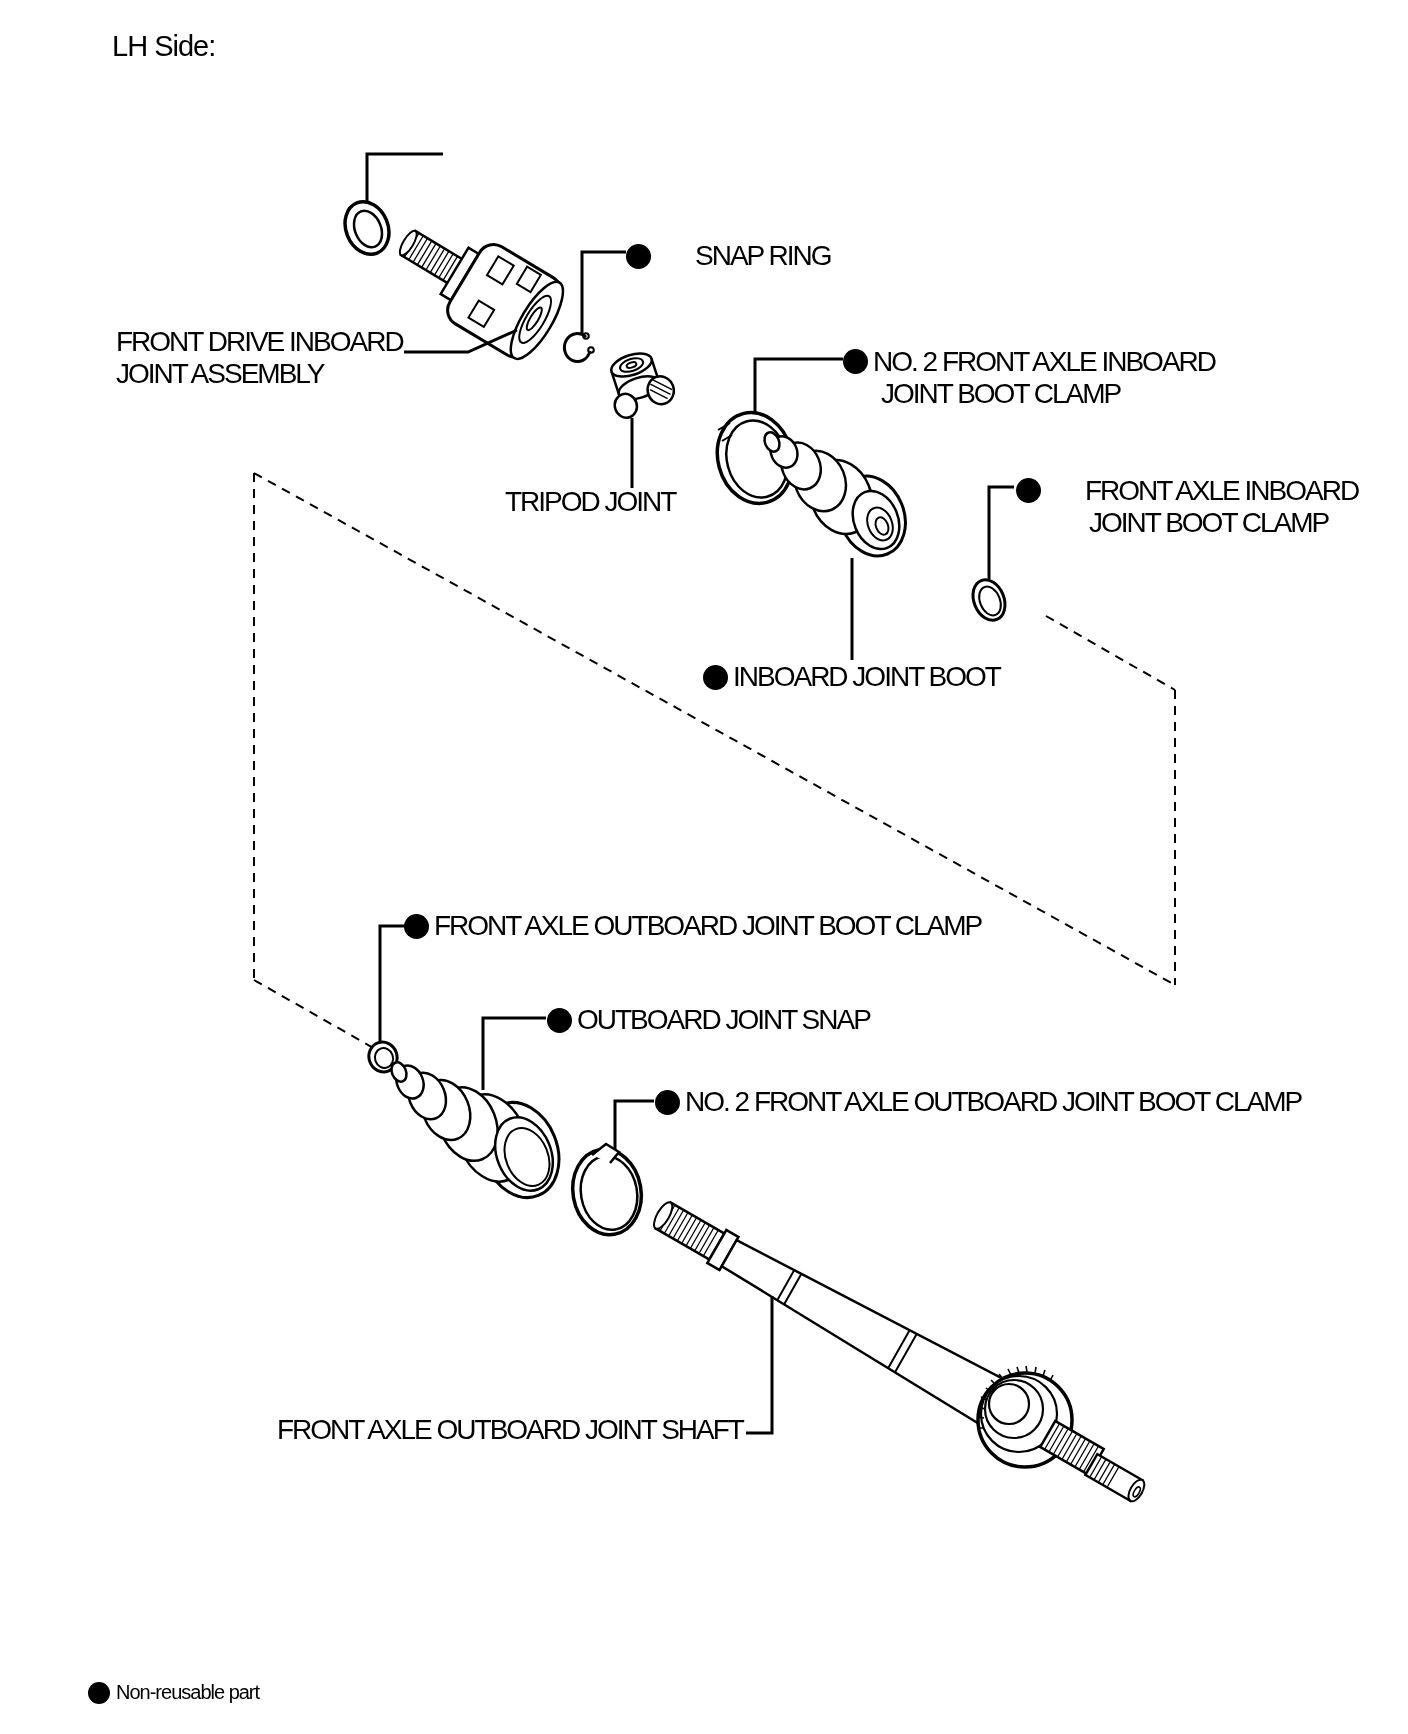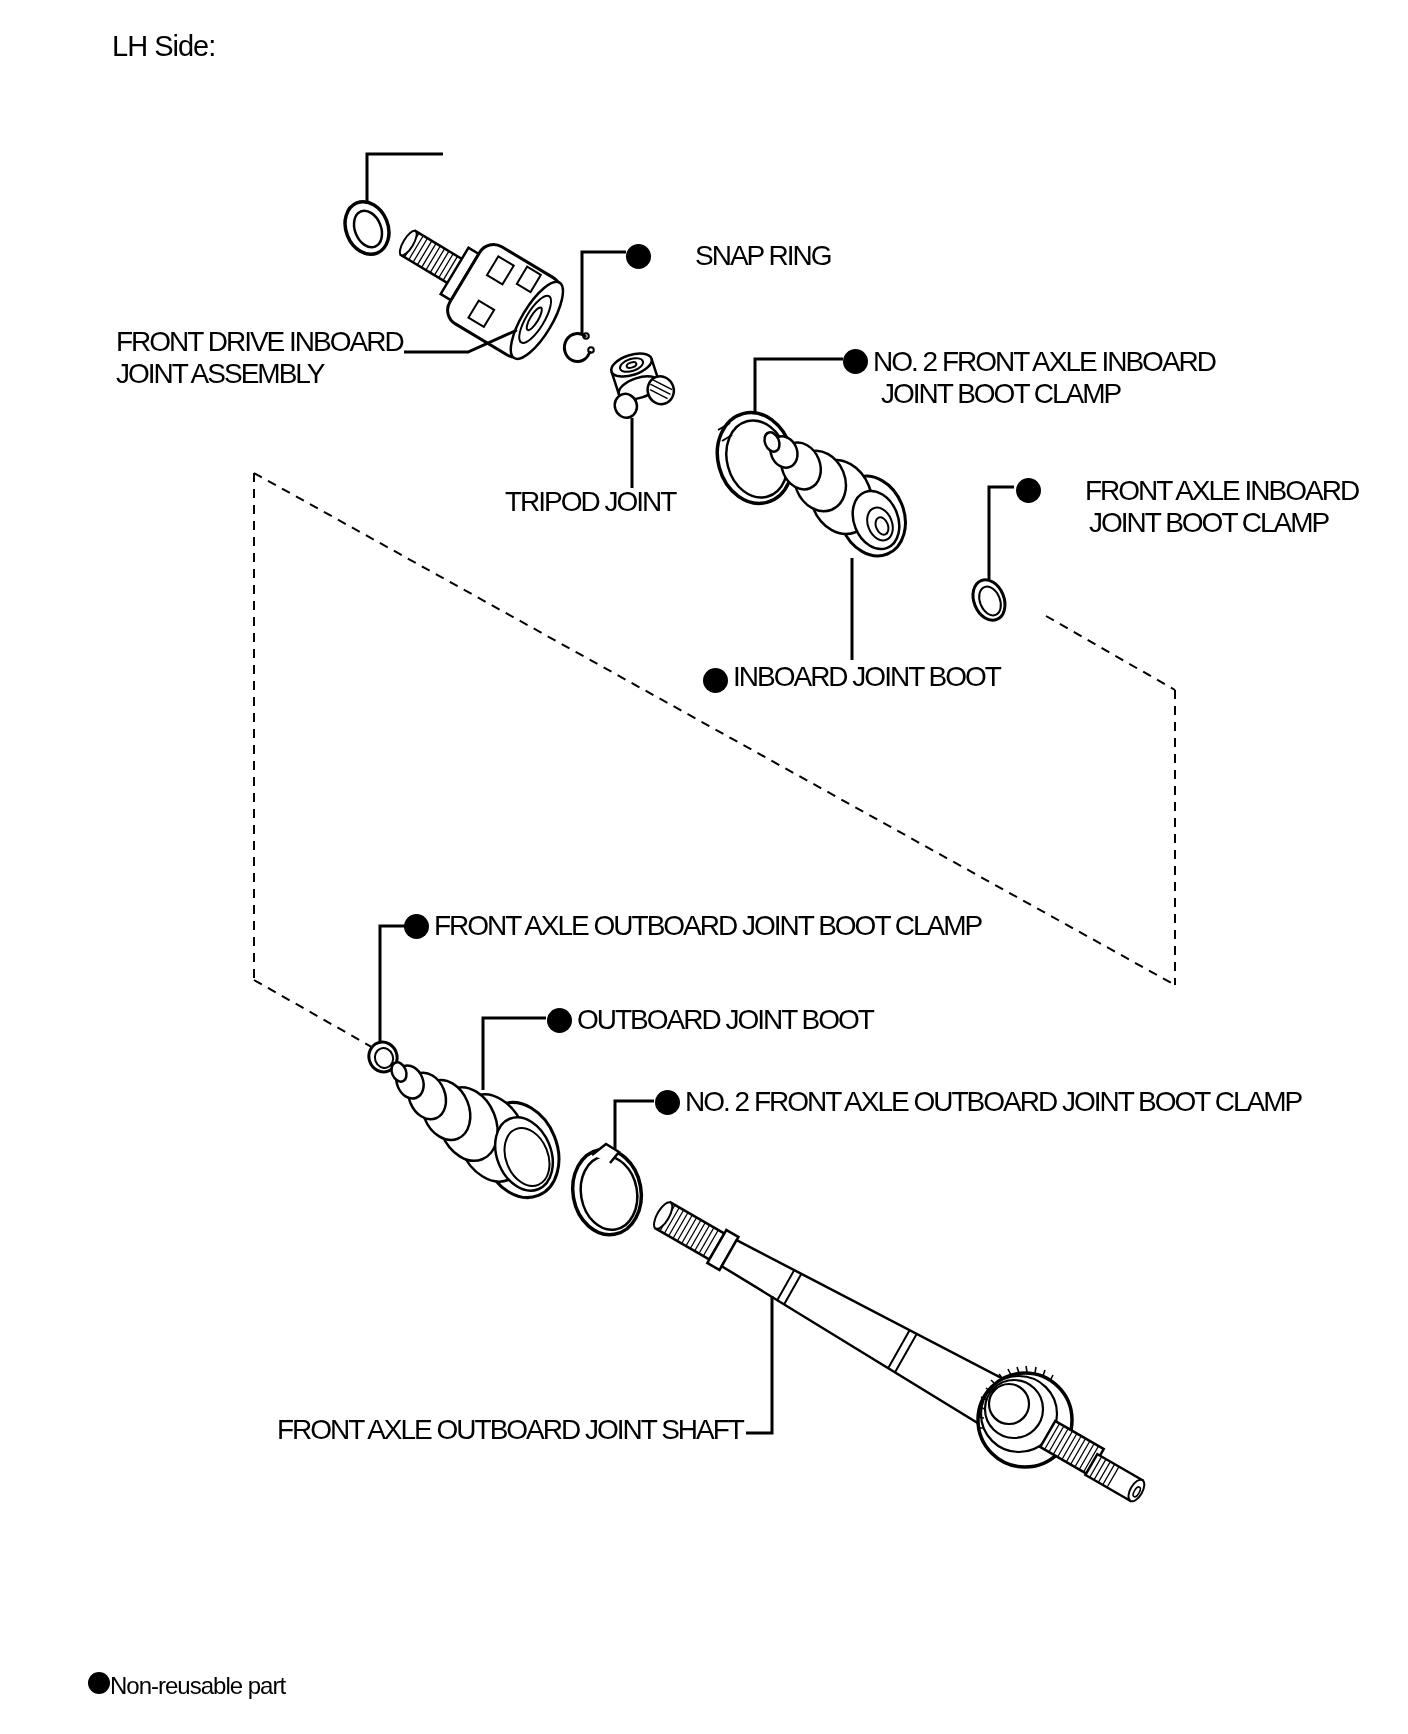--- a/index.html
+++ b/index.html
@@ -10,22 +10,22 @@
   .artwork{position:absolute;left:0;top:0;}
   .page-title{position:absolute;left:112px;top:30px;font-size:29px;letter-spacing:-1px;}
   .part-label{
     position:absolute;display:flex;align-items:center;gap:5px;height:32px;
     font-size:28px;letter-spacing:-2px;white-space:nowrap;
   }
   .part-label.two-line{height:auto;align-items:flex-start;}
   .part-label .lines{line-height:32px;}
   .dot{width:25px;height:25px;border-radius:50%;background:#000;flex:0 0 auto;}
   .part-label.two-line .dot{margin-top:3px;}
-  .legend{position:absolute;display:flex;align-items:flex-start;height:32px;
-    font-size:24px;letter-spacing:-1px;white-space:nowrap;}
+  .legend{position:absolute;display:flex;align-items:flex-end;gap:6px;height:32px;
+    font-size:20px;letter-spacing:-1px;white-space:nowrap;}
   .legend .dot{width:22px;height:22px;}
   .ind8{padding-left:8px;}
   .ind4{padding-left:4px;}
 </style>
 </head>
 <body>
 
 <div class="canvas">
 
   <svg class="artwork" width="1408" height="1734" viewBox="0 0 1408 1734">
@@ -212,33 +212,33 @@
   </div>
 
   <div class="part-label two-line" style="left:1016px;top:475px;gap:44px;">
     <span class="dot"></span>
     <span class="lines">
       <div>FRONT AXLE INBOARD</div>
       <div class="ind4">JOINT BOOT CLAMP</div>
     </span>
   </div>
 
-  <div class="part-label" style="left:703px;top:661px;align-items:flex-end;">
+  <div class="part-label" style="left:703px;top:661px;">
     <span class="dot"></span>
     <span>INBOARD JOINT BOOT</span>
   </div>
 
   <div class="part-label" style="left:404px;top:910px;">
     <span class="dot"></span>
     <span>FRONT AXLE OUTBOARD JOINT BOOT CLAMP</span>
   </div>
 
   <div class="part-label" style="left:547px;top:1004px;">
     <span class="dot"></span>
-    <span>OUTBOARD JOINT BOOT</span>
+    <span>OUTBOARD JOINT SNAP</span>
   </div>
 
   <div class="part-label" style="left:655px;top:1086px;">
     <span class="dot"></span>
     <span>NO. 2 FRONT AXLE OUTBOARD JOINT BOOT CLAMP</span>
   </div>
 
   <div class="part-label" style="left:277px;top:1414px;">
     <span>FRONT AXLE OUTBOARD JOINT SHAFT</span>
   </div>

